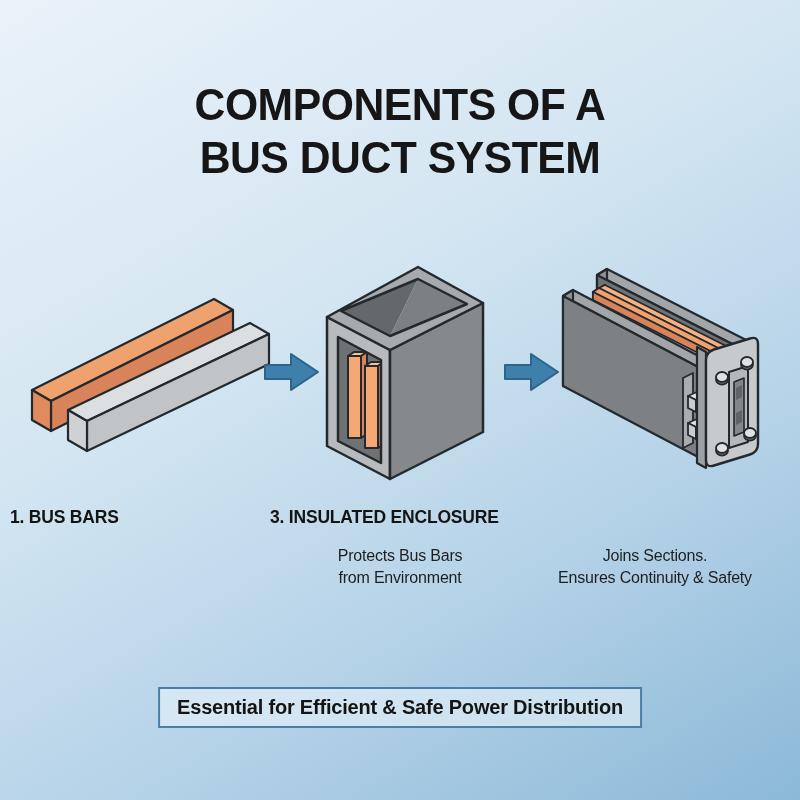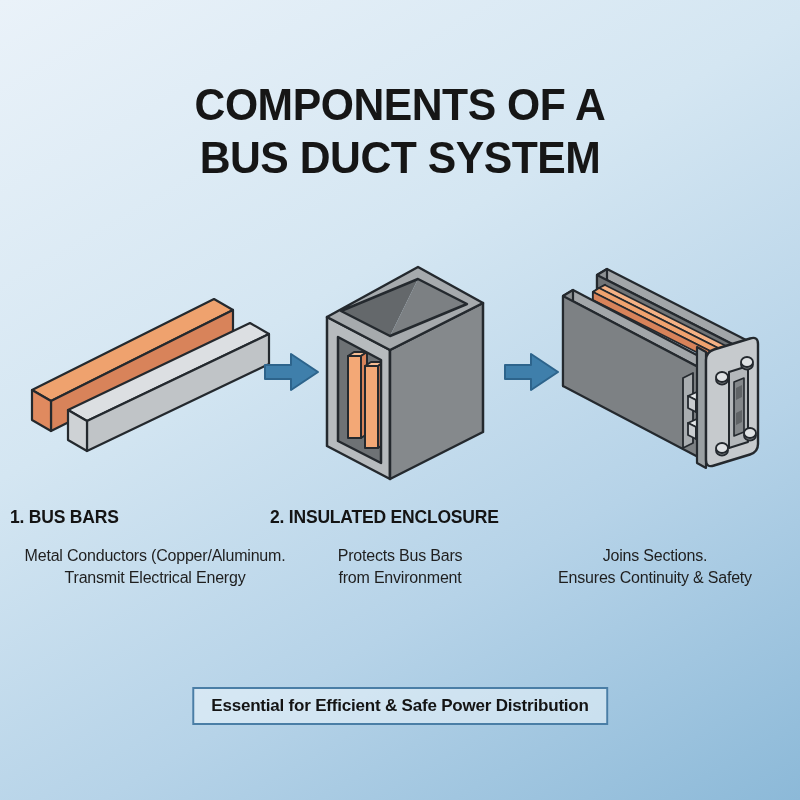--- a/index.html
+++ b/index.html
@@ -22,21 +22,21 @@
   }
   .col1{left:10px;width:290px;}
   .col2{left:270px;width:260px;}
   .col3{left:512px;width:286px;}
   .head-row{top:507px;}
   .desc-row{top:545px;}
   .banner{
     top:687px;left:50%;transform:translateX(-50%);
     border:2px solid #4a7ea6;background:rgba(236,245,251,0.55);
     padding:7px 17px;white-space:nowrap;
-    font-size:17px;font-weight:700;letter-spacing:-0.2px;color:#141414;
+    font-size:20px;font-weight:700;letter-spacing:-0.2px;color:#141414;
   }
   svg{display:block;overflow:visible;}
   .ill{pointer-events:none;}
 </style>
 </head>
 <body>
 
 <div id="stage">
 
   <div class="abs title">
@@ -132,26 +132,22 @@
       <ellipse cx="195" cy="116.5" rx="6" ry="5" fill="#9da1a4"></ellipse>
       <ellipse cx="195" cy="114" rx="6" ry="5" fill="#dfe2e4"></ellipse>
       <ellipse cx="170" cy="202.5" rx="6" ry="5" fill="#9da1a4"></ellipse>
       <ellipse cx="170" cy="200" rx="6" ry="5" fill="#dfe2e4"></ellipse>
       <ellipse cx="198" cy="187.5" rx="6" ry="5" fill="#9da1a4"></ellipse>
       <ellipse cx="198" cy="185" rx="6" ry="5" fill="#dfe2e4"></ellipse>
     </g>
   </svg>
 
   <div class="abs cap-head head-row col1">1. BUS BARS</div>
-  <div class="abs cap-head head-row col2">2. INSULATED ENCLOSURE</div>
+  <div class="abs cap-head head-row col2">3. INSULATED ENCLOSURE</div>
 
-  <div class="abs cap-desc desc-row col1">
-    <div>Metal Conductors (Copper/Aluminum.</div>
-    <div>Transmit Electrical Energy</div>
-  </div>
   <div class="abs cap-desc desc-row col3">
     <div>Joins Sections.</div>
     <div>Ensures Continuity &amp; Safety</div>
   </div>
   <div class="abs cap-desc desc-row col2">
     <div>Protects Bus Bars</div>
     <div>from Environment</div>
   </div>
 
   <div class="abs banner">

